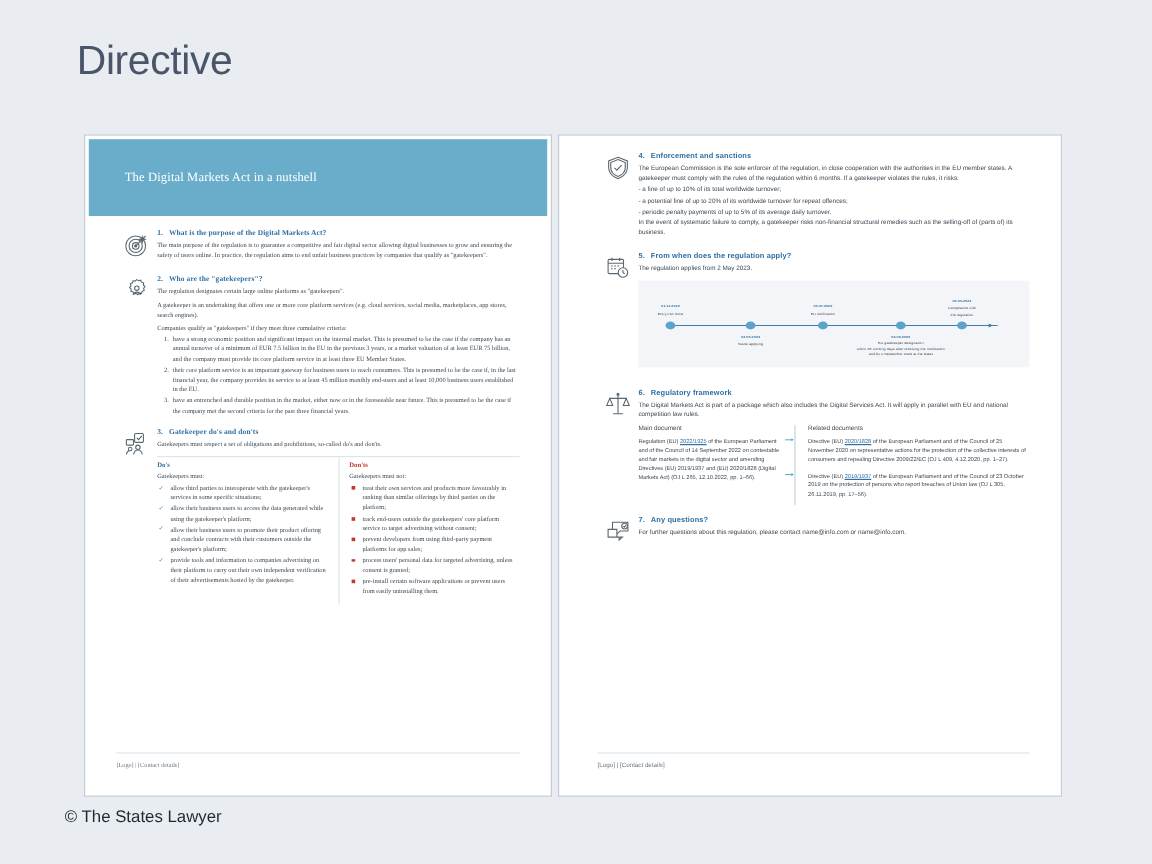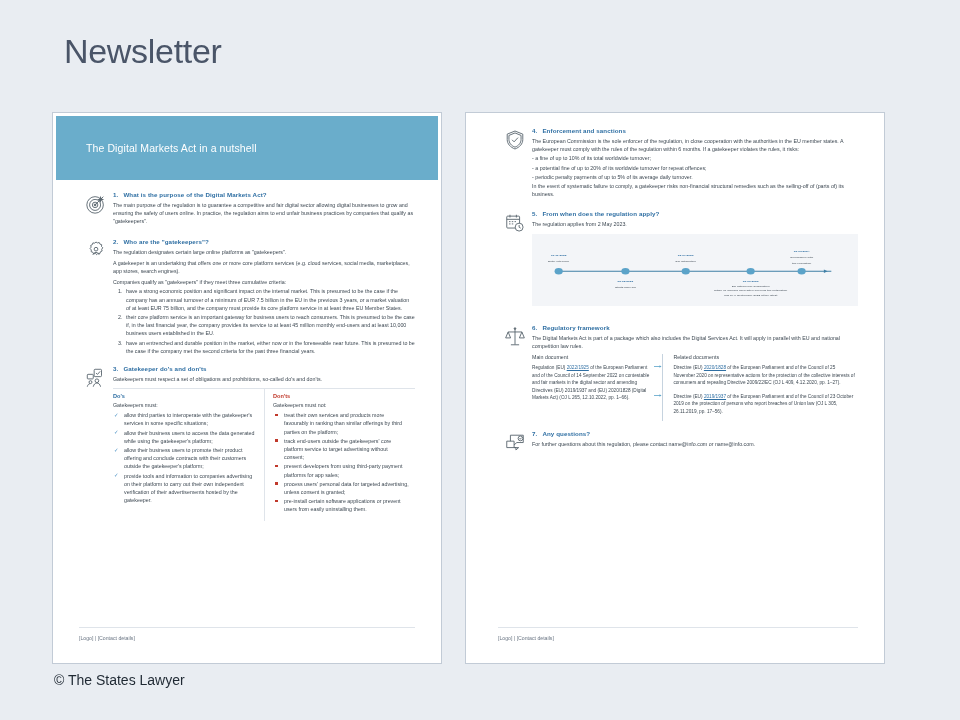--- a/index.html
+++ b/index.html
@@ -22,21 +22,21 @@
     position:absolute; left:54px; top:672px;
     font-size:14px; color:#1f2933; font-weight:400;
   }
   
   .page {
     position:absolute;
     background:#ffffff;
     border:1px solid #c2cbd6;
     overflow:hidden;
   }
-  #page-left  { left:52px;  top:112px; width:390px; height:552px; }
+  #page-left  { left:70px;  top:112px; width:390px; height:552px;font-family:Liberation Serif, serif; }
   #page-right { left:465px; top:112px; width:420px; height:552px; }
 
   
   #banner {
     position:absolute; left:3px; top:3px; right:3px; height:64px;
     background:#6aadcb;
     display:flex; align-items:center;
   }
   #banner-text {
     color:#ffffff; font-size:10.5px; font-weight:400;
@@ -123,21 +123,21 @@
   .reg-p {
     font-size:4.7px; line-height:1.6; color:#3d4852; margin:0 0 6px 0;
   }
   .reg-link { color:#2f6fa3; text-decoration:underline; }
   
   .ra { position:absolute; left:-9px; }
 </style>
 </head>
 <body>
 
-<div id="slide-title">Newsletter</div>
+<div id="slide-title">Directive</div>
 
 <div class="page" id="page-left">
 
   <div id="banner">
     <div id="banner-text">The Digital Markets Act in a nutshell</div>
   </div>
 
   <div class="page-body">
 
     <div class="section">

